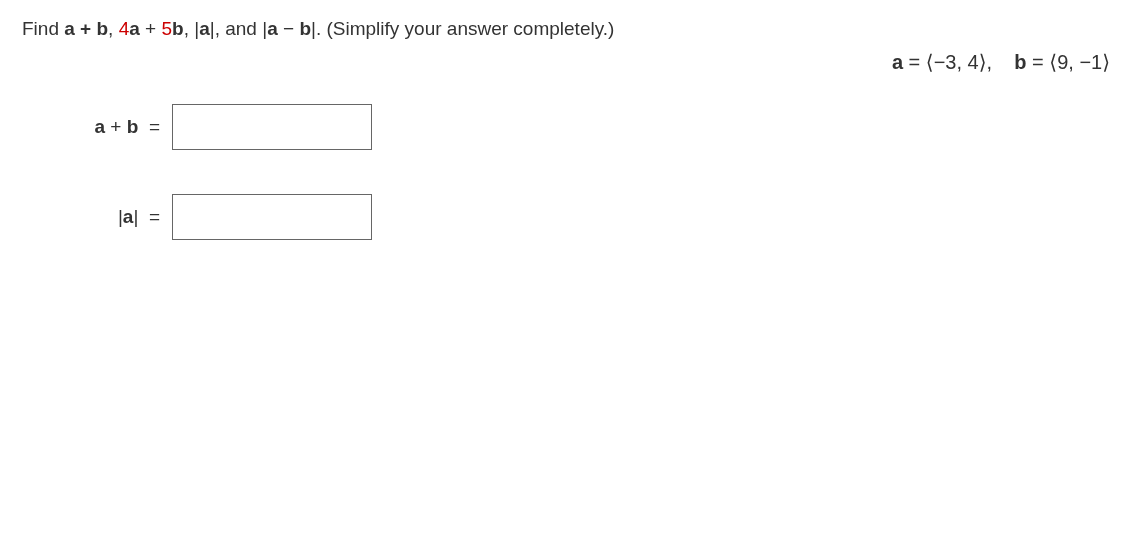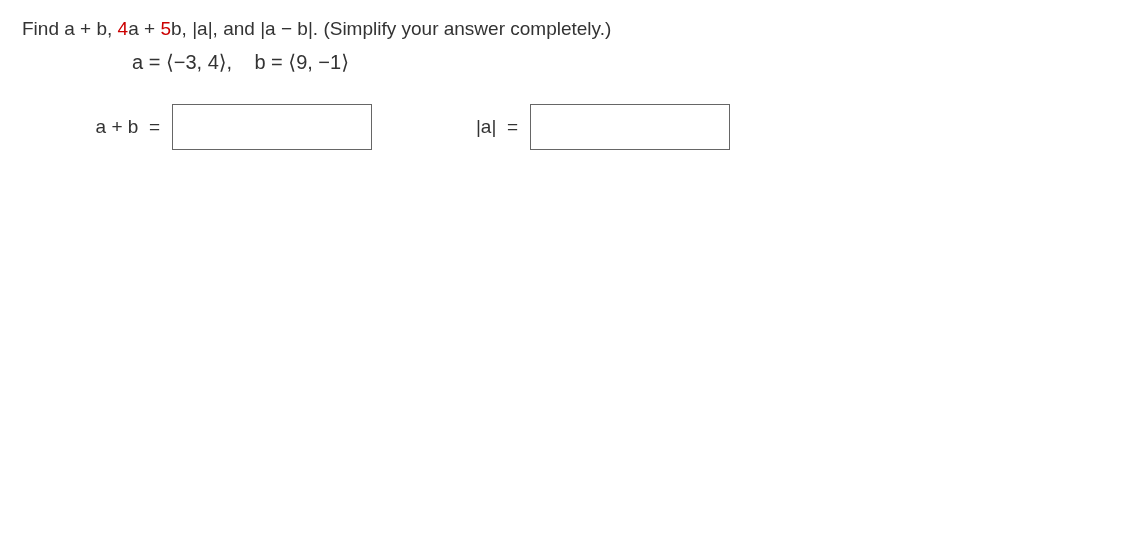--- a/index.html
+++ b/index.html
@@ -12,37 +12,38 @@
       font-size: 19px;
       color: #333;
       background: #fff;
       padding: 18px 22px;
       width: 1132px;
     }
     .question-line {
       margin-bottom: 10px;
     }
     .bold {
-      font-weight: normal;
+      font-weight: bold;
     }
     .red {
       color: #c00;
     }
     .defs {
       margin-left: 110px;
       margin-bottom: 30px;
       font-size: 20px;
+      text-align: right;
     }
     .angles {
       font-family: Arial, Helvetica, sans-serif;
     }
     .rows {
       display: flex;
-      flex-direction: row;
-      gap: 28px;
+      flex-direction: column;
+      gap: 44px;
       margin-left: 20px;
     }
     .row {
       display: flex;
       align-items: center;
     }
     .label-col {
       width: 130px;
       text-align: right;
       padding-right: 12px;

